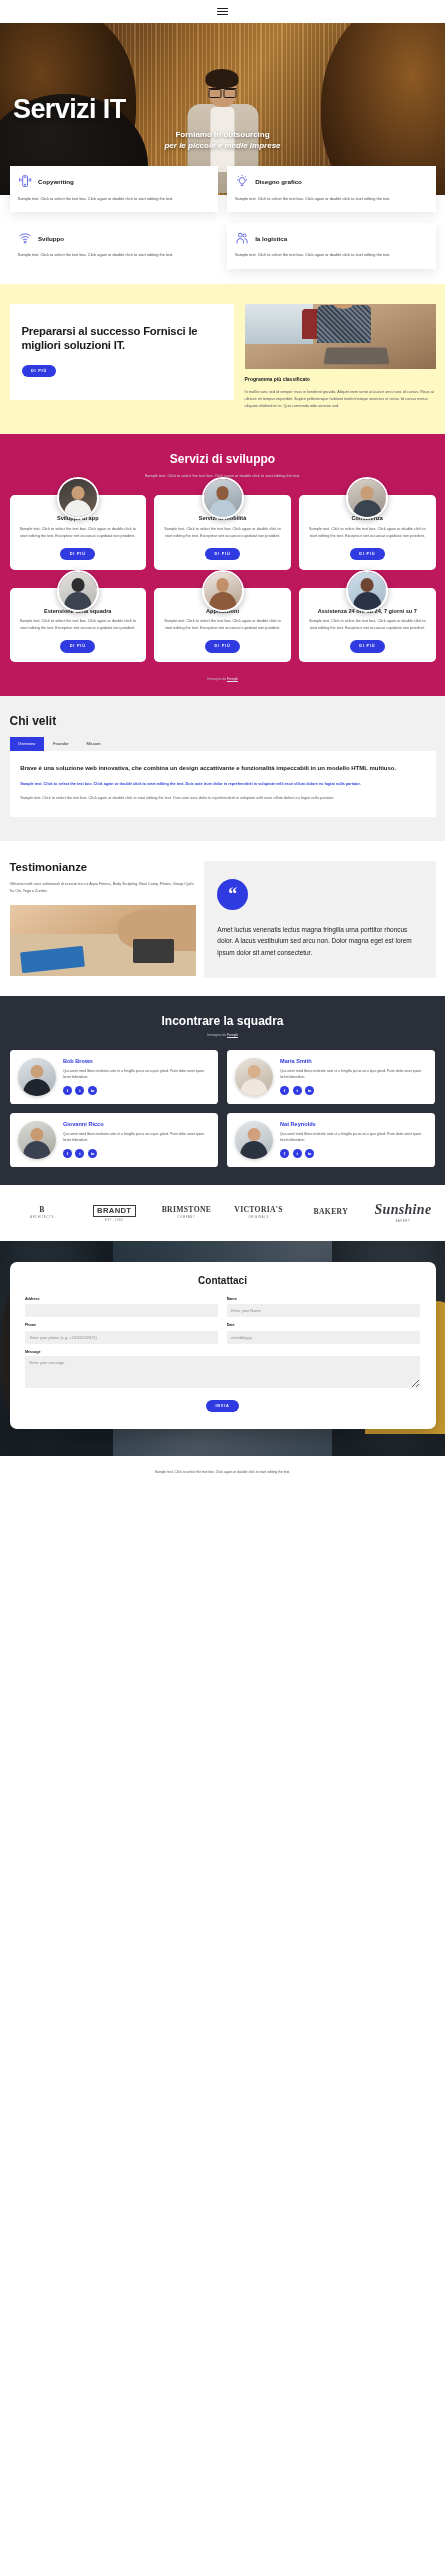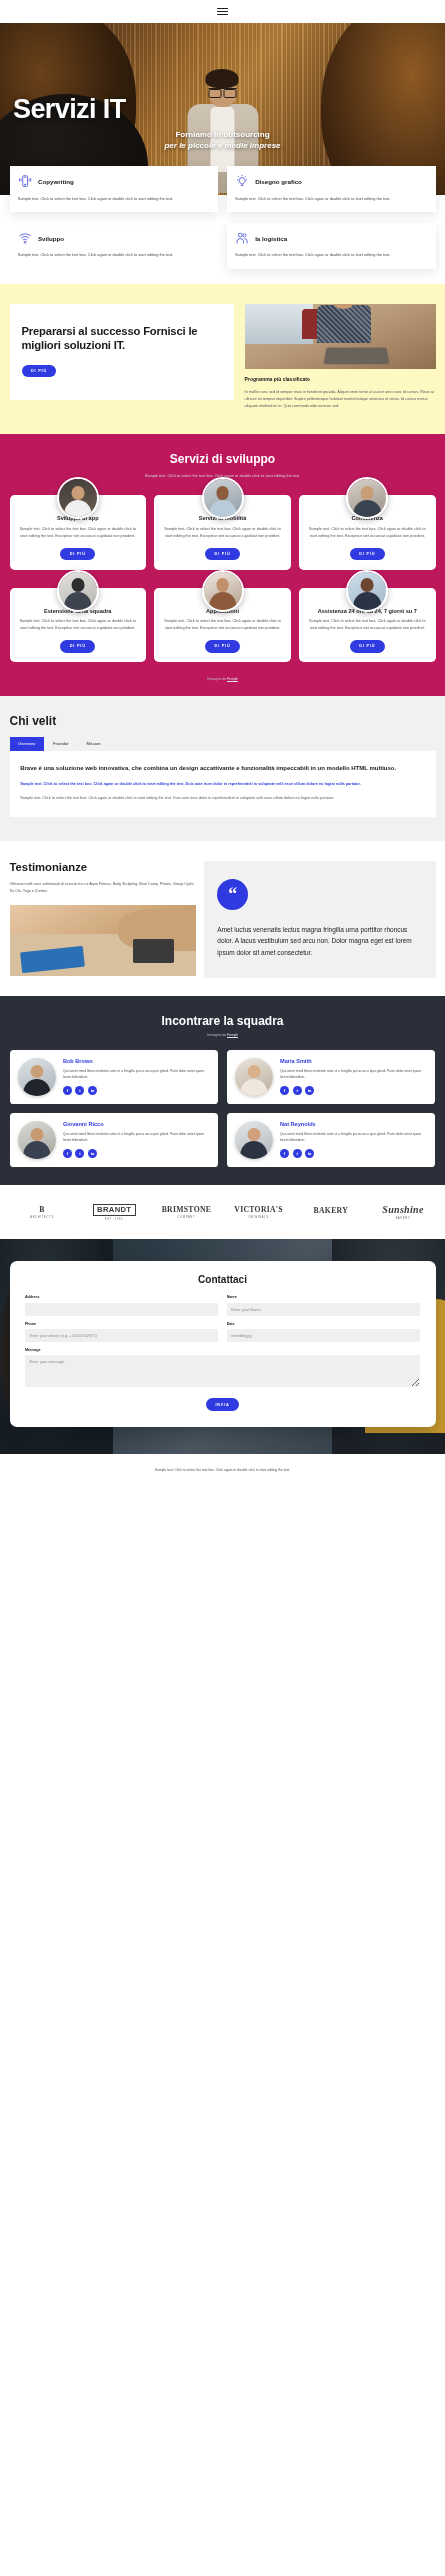--- a/index.html
+++ b/index.html
@@ -210,21 +210,21 @@
   .socials span { width: 9px; height: 9px; border-radius: 50%; background: #2f3ae0;
     color: #fff; display: flex; align-items: center; justify-content: center;
     font-size: 4.2px; font-weight: 700; cursor: pointer; font-family:"Liberation Serif",serif;}
 
   
   .logos { background: #fff; padding: 18px 8.3px; display: flex; align-items: center;
     justify-content: space-between; gap: 4.7px; }
   .logo { flex: 1; text-align: center; color: #3a3a40; }
   .logo .lmark { font-size: 7.7px; font-weight: 700; letter-spacing: 0.3px; line-height: 1.05; }
   .logo .lsub { font-size: 2.6px; letter-spacing: 0.7px; margin-top: 1.8px; color: #6b6b73; }
-  .logo.script .lmark { font-family: "Liberation Serif", serif; font-style: italic; font-size: 10px; }
+  .logo.script .lmark { font-family: "Liberation Serif", serif; font-style: italic; font-size: 14px; }
   .logo.serif .lmark { font-family: "Liberation Serif", serif; }
   .logo .box { display:inline-block; border:0.9px solid #3a3a40; padding:1.2px 3.6px; }
 
   
   .pos { background: #f1f1f1; padding: 18px 9.5px 21.4px; text-align: center; }
   .pos .kicker { font-size: 4.2px; font-weight: 700; color: #1b1b1f; }
   .pos h2 { margin-top: 7.1px; font-size: 11.3px; font-weight: 700; line-height: 1.45; letter-spacing: -0.2px; }
   .pos p { margin-top: 9.5px; font-size: 3.7px; line-height: 1.9; color: #55555f; }
 
   

